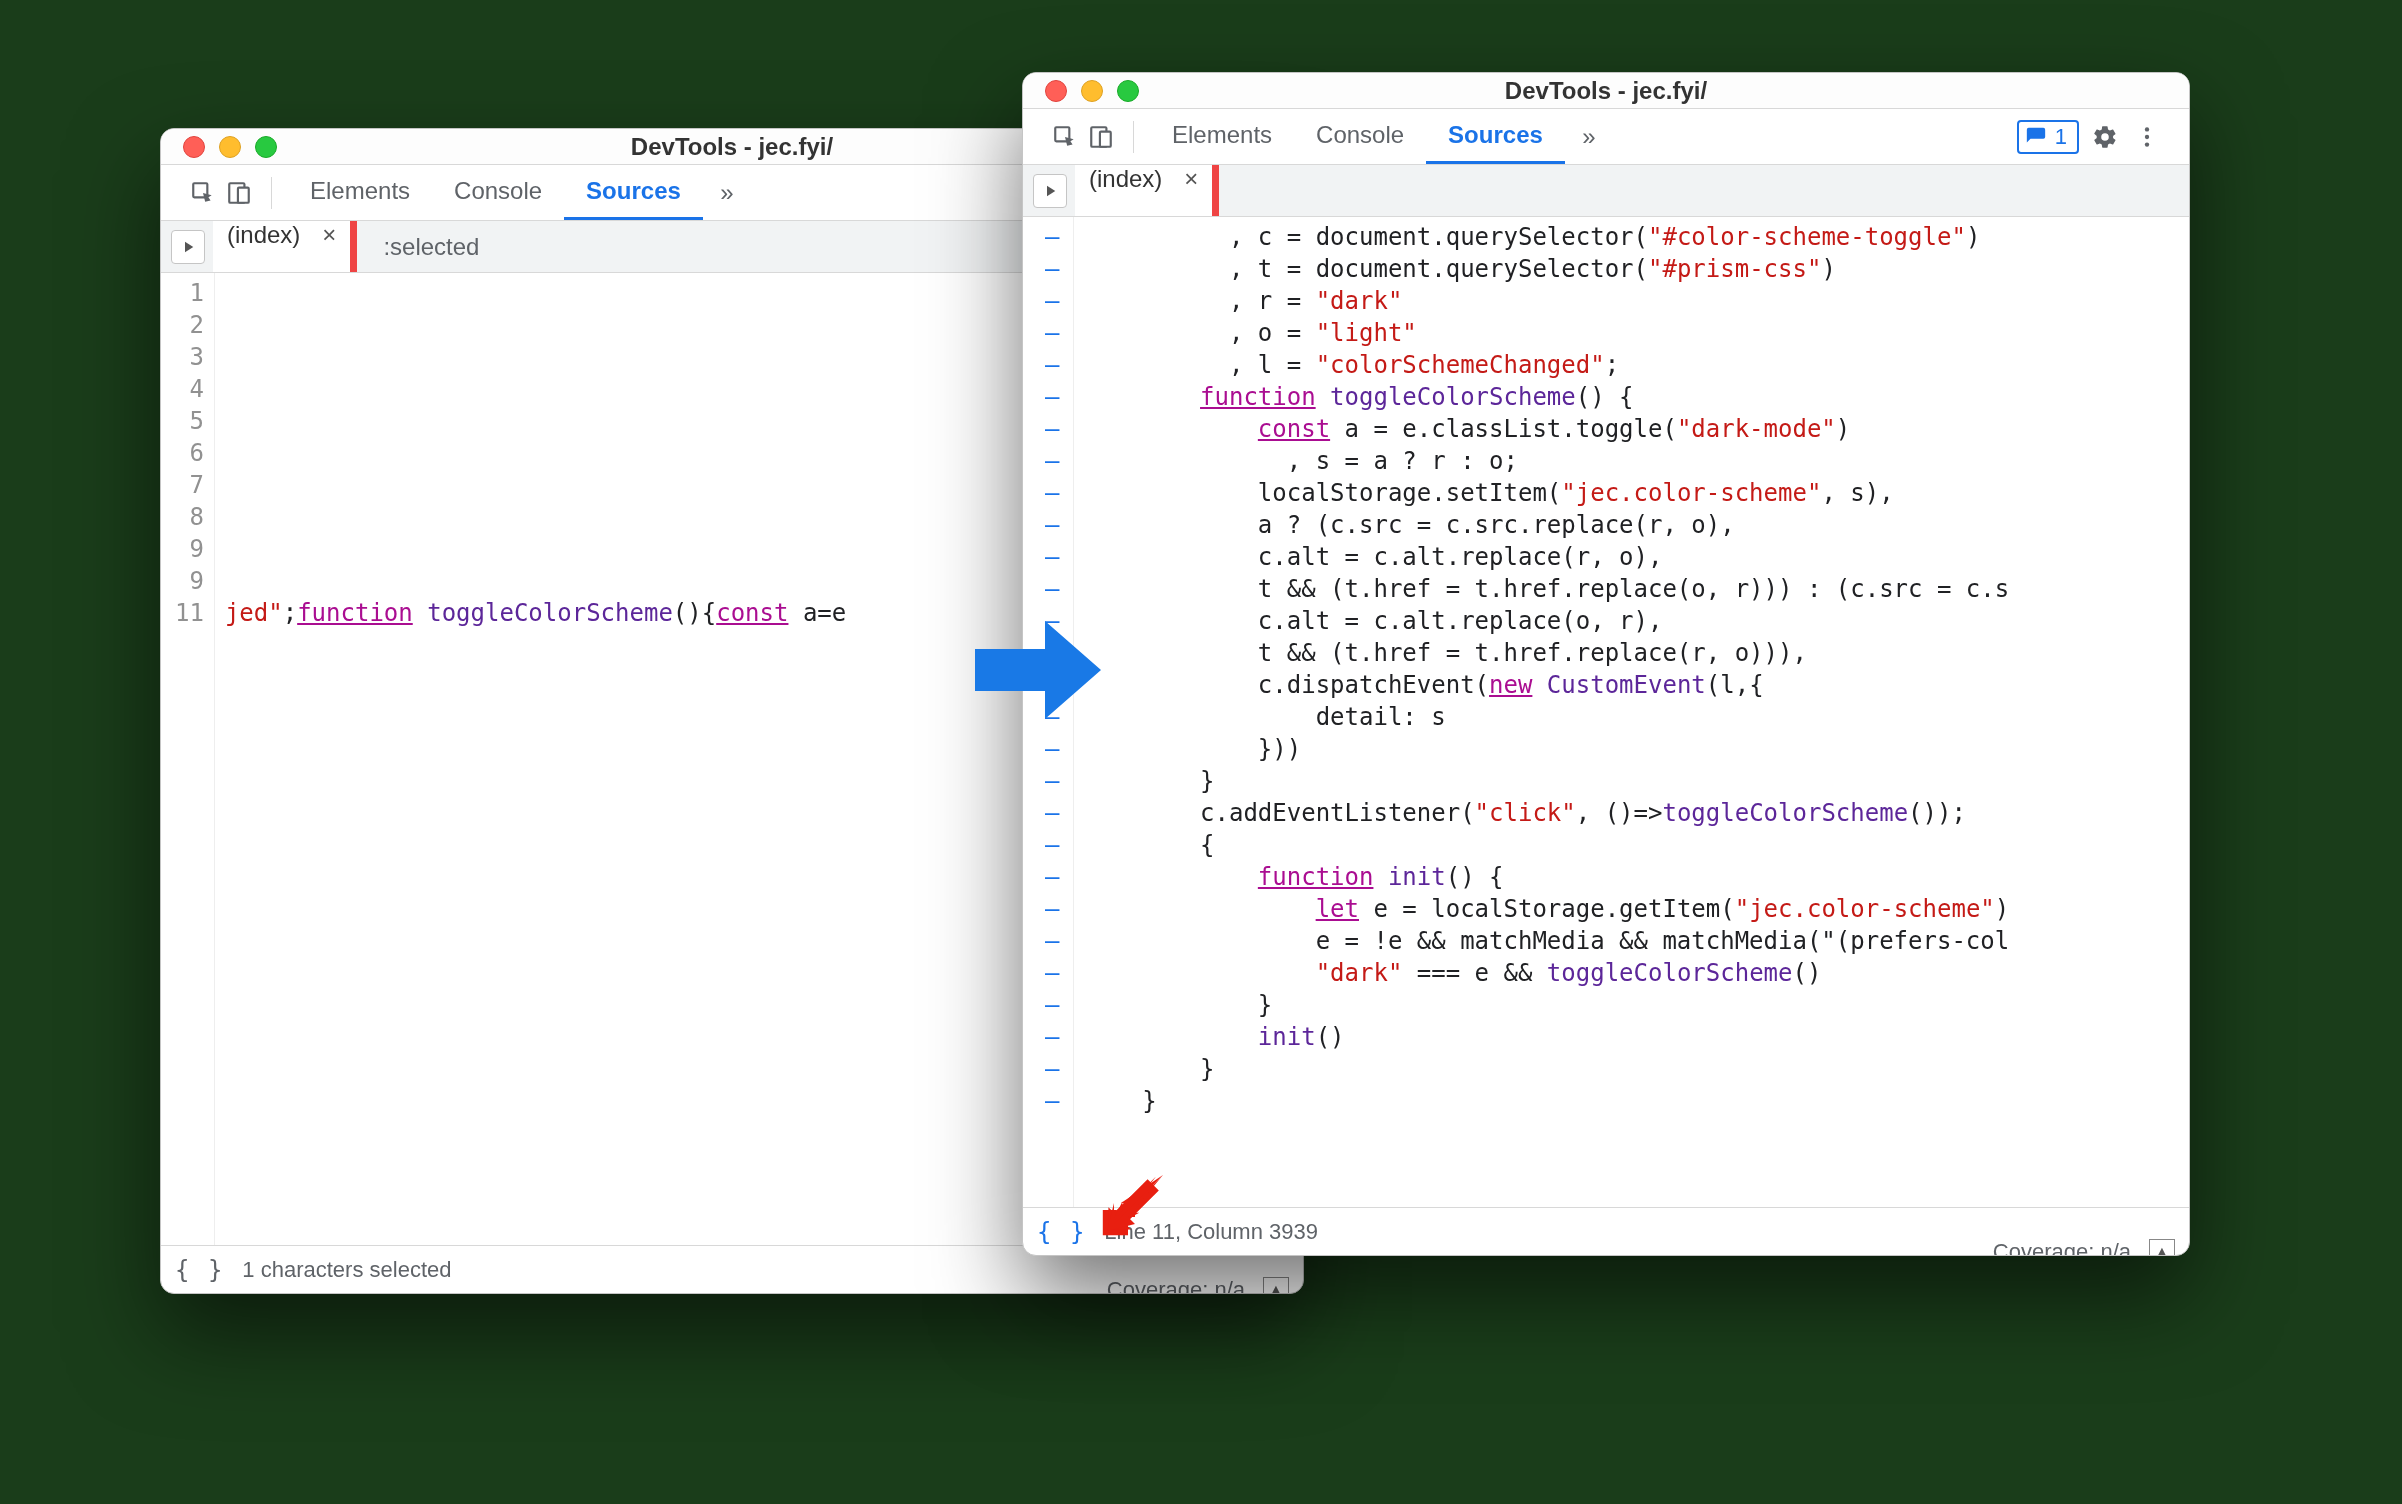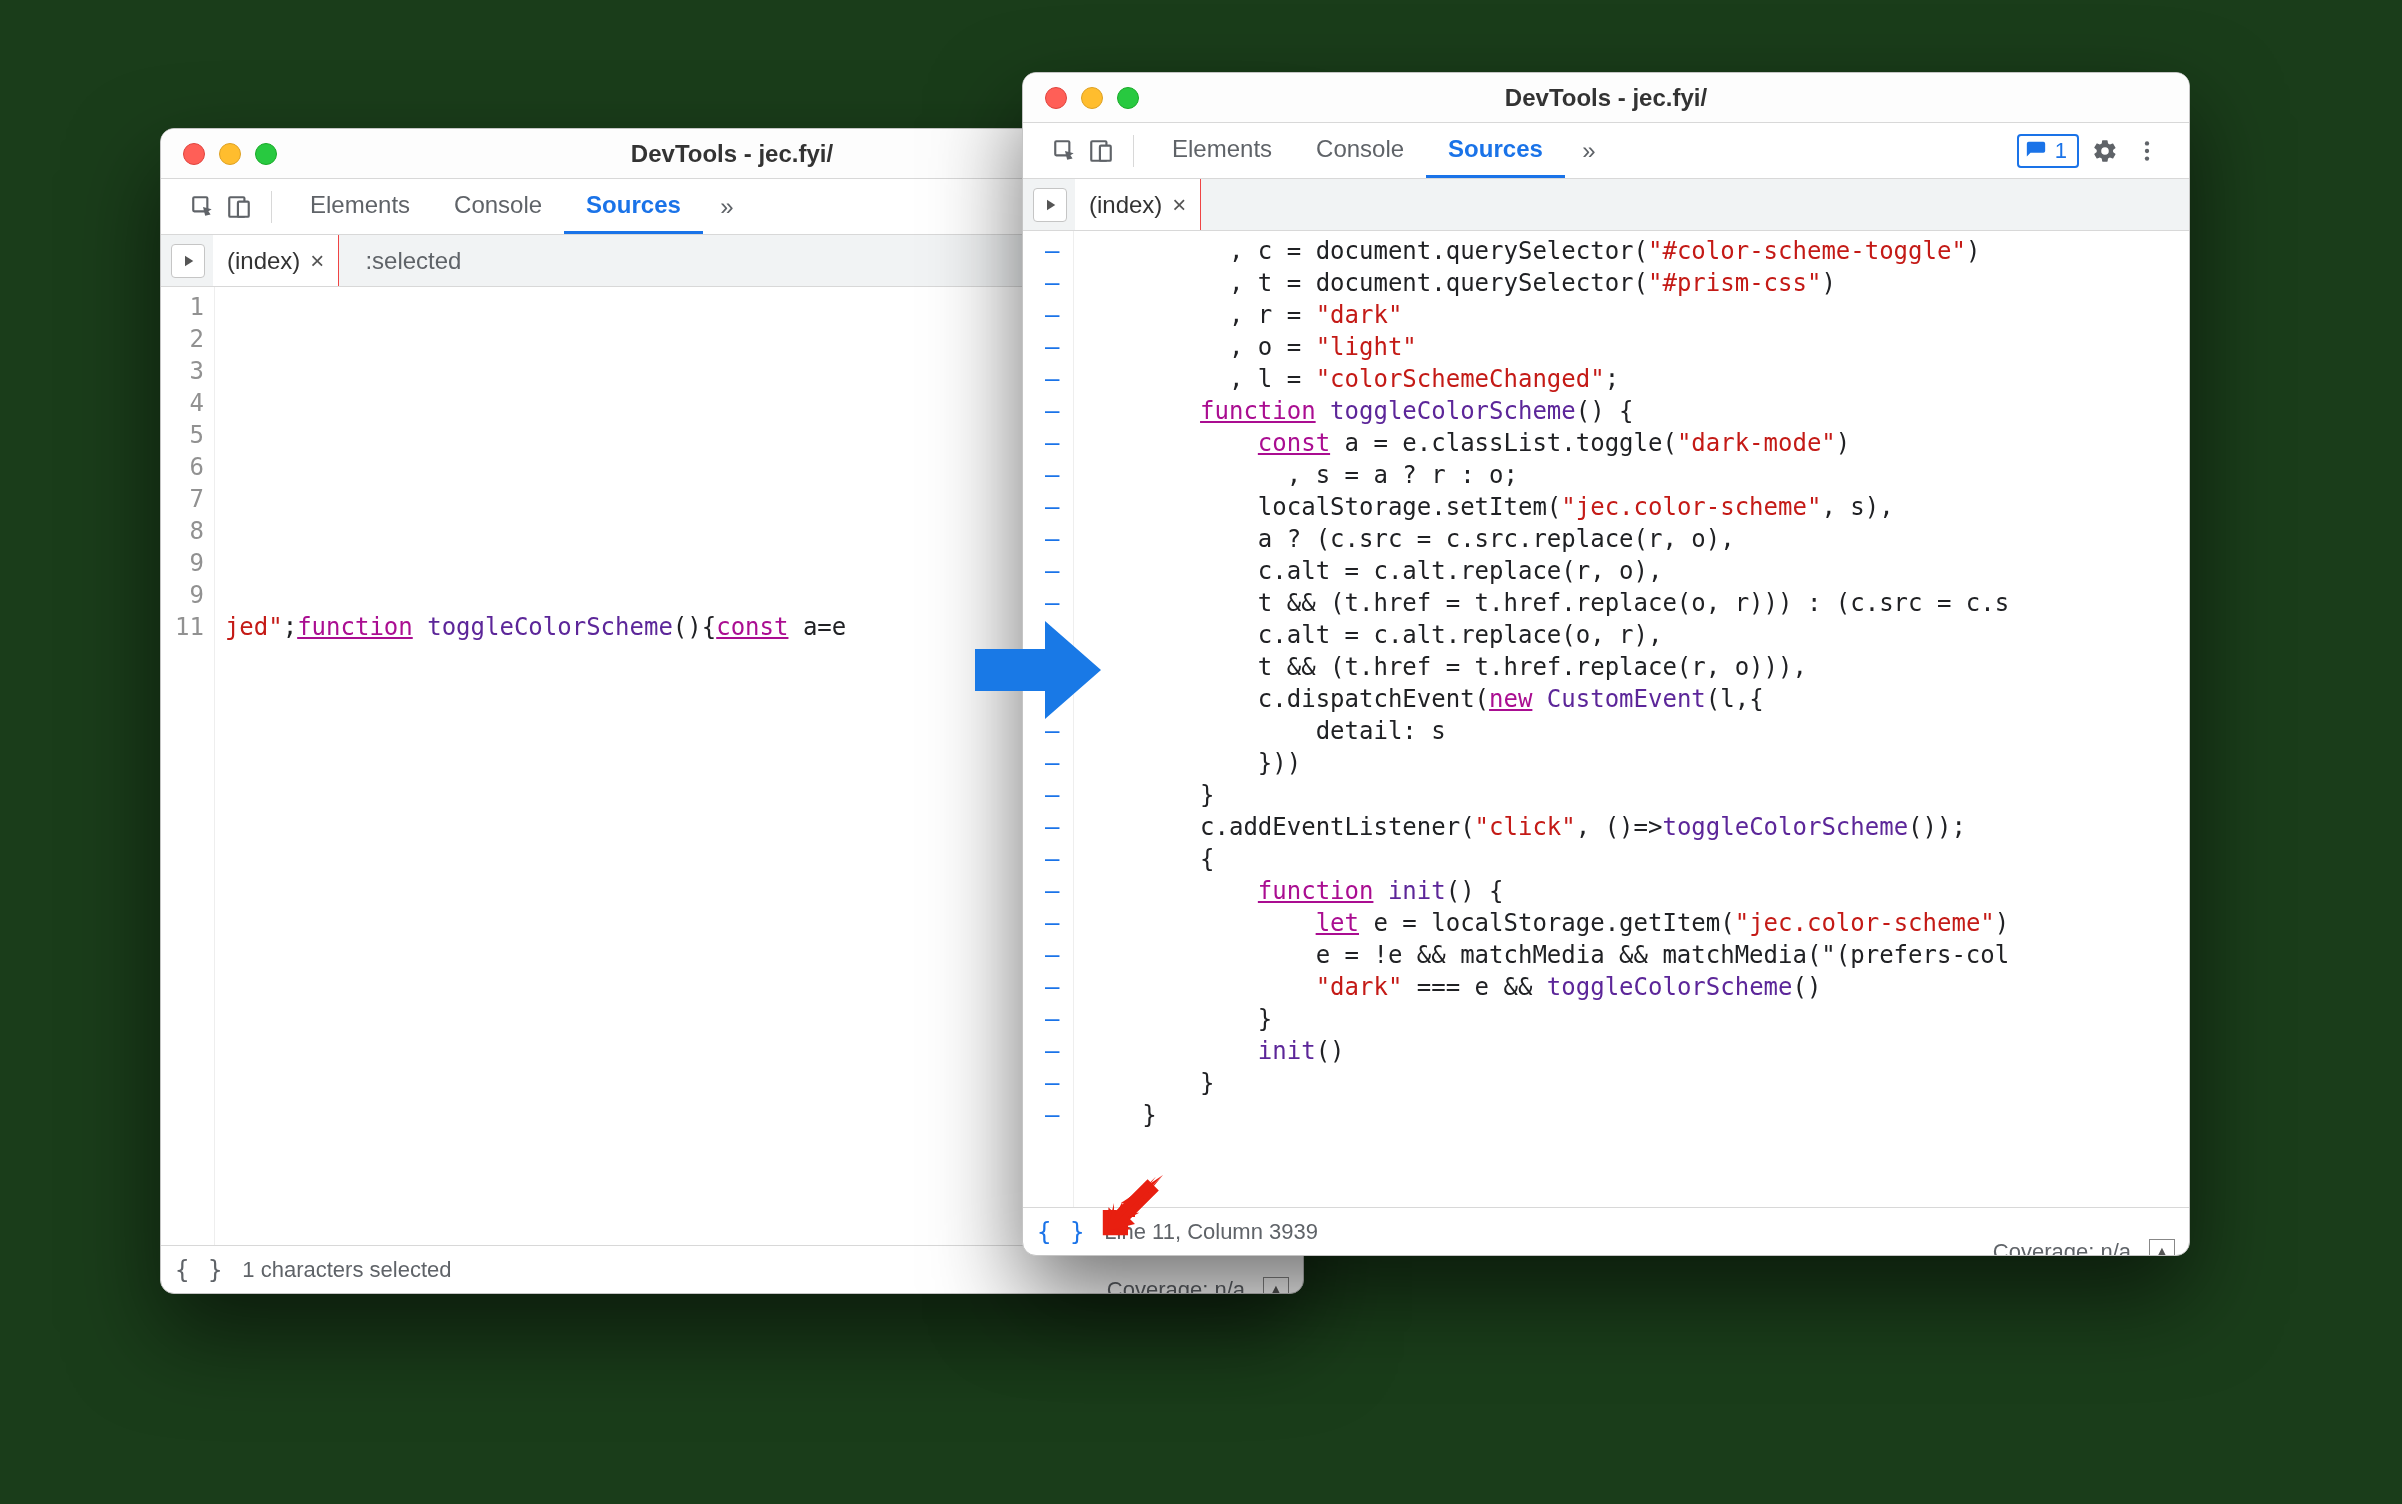--- a/index.html
+++ b/index.html
@@ -16,21 +16,21 @@
     position: absolute;
     background: #ffffff;
     border: 1px solid #c5c5c5;
     border-radius: 14px;
     box-shadow: 0 40px 90px rgba(0,0,0,0.55);
     overflow: hidden;
     display: flex;
     flex-direction: column;
   }
   .titlebar {
-    height: 50px;
+    height: 36px;
     display: flex;
     align-items: center;
     border-bottom: 1px solid #d8d8d8;
     background: #fdfdfd;
     position: relative;
   }
   .traffic {
     display: flex;
     gap: 14px;
     padding-left: 22px;
@@ -116,25 +116,25 @@
   .nav-icon {
     width: 34px; height: 34px;
     display:flex; align-items:center; justify-content:center;
     border: 1px solid #c5c5c5;
     border-radius: 4px;
     background: #fff;
     color: #555;
     cursor: pointer;
   }
   .filetab {
-    display: flex; align-items:center; height: 100%;
+    display: flex; height: 100%;
     padding: 0 14px;
     background: #fff;
-    border-right: 1px solid #ef4444;
-    gap: 10px;
+    border-right: 7px solid #ef4444;
+    gap: 22px;
   }
   .filetab .close { cursor:pointer; color:#555; }
   .editor-wrap {
     flex: 1;
     display: flex;
     overflow: hidden;
     position: relative;
     font-family: ui-monospace, Menlo, Monaco, Consolas, monospace;
     font-size: 24px;
   }

